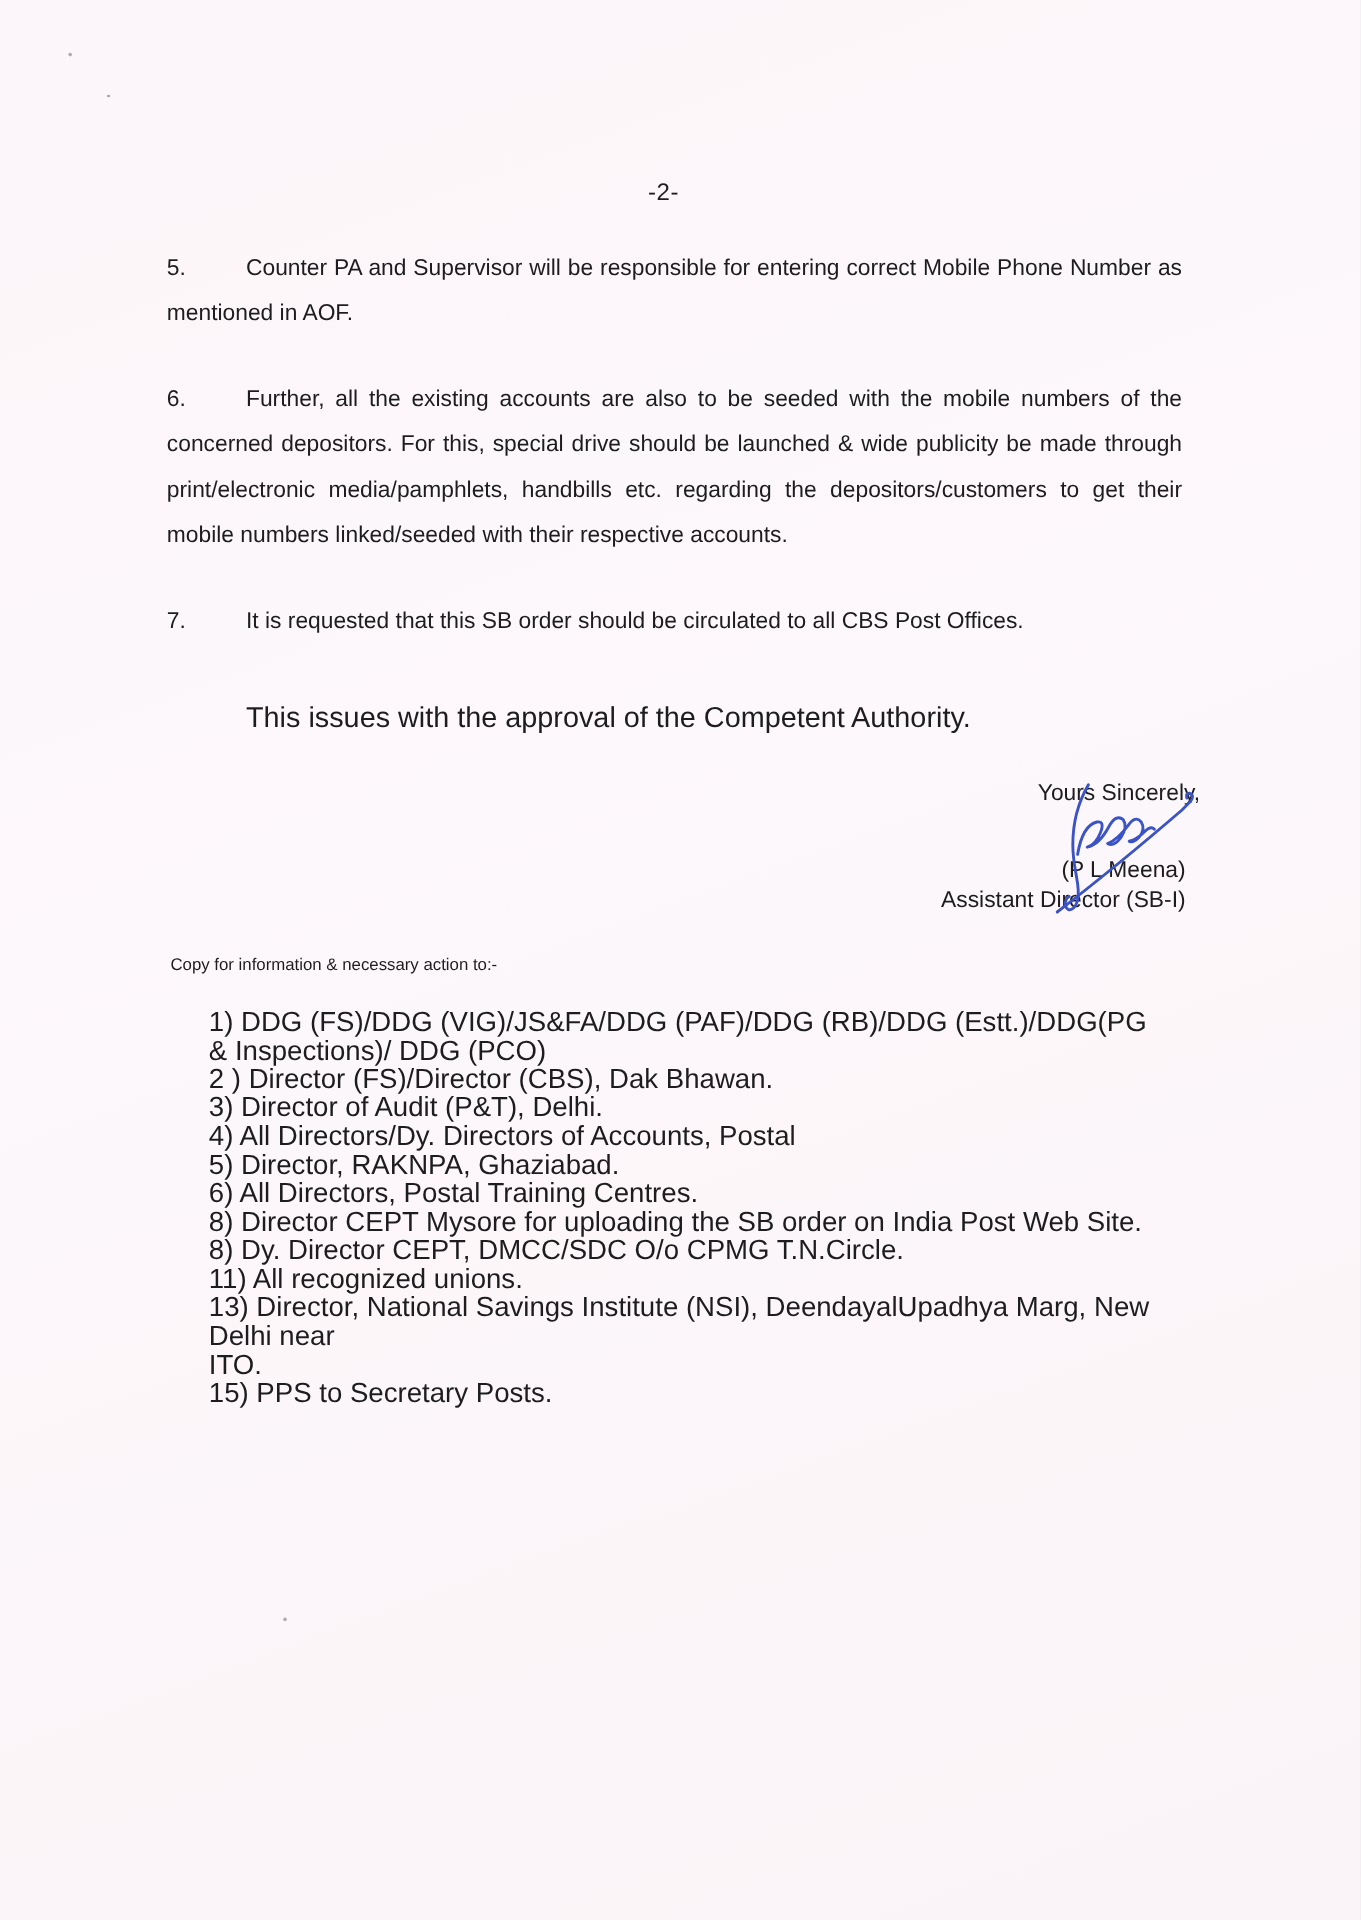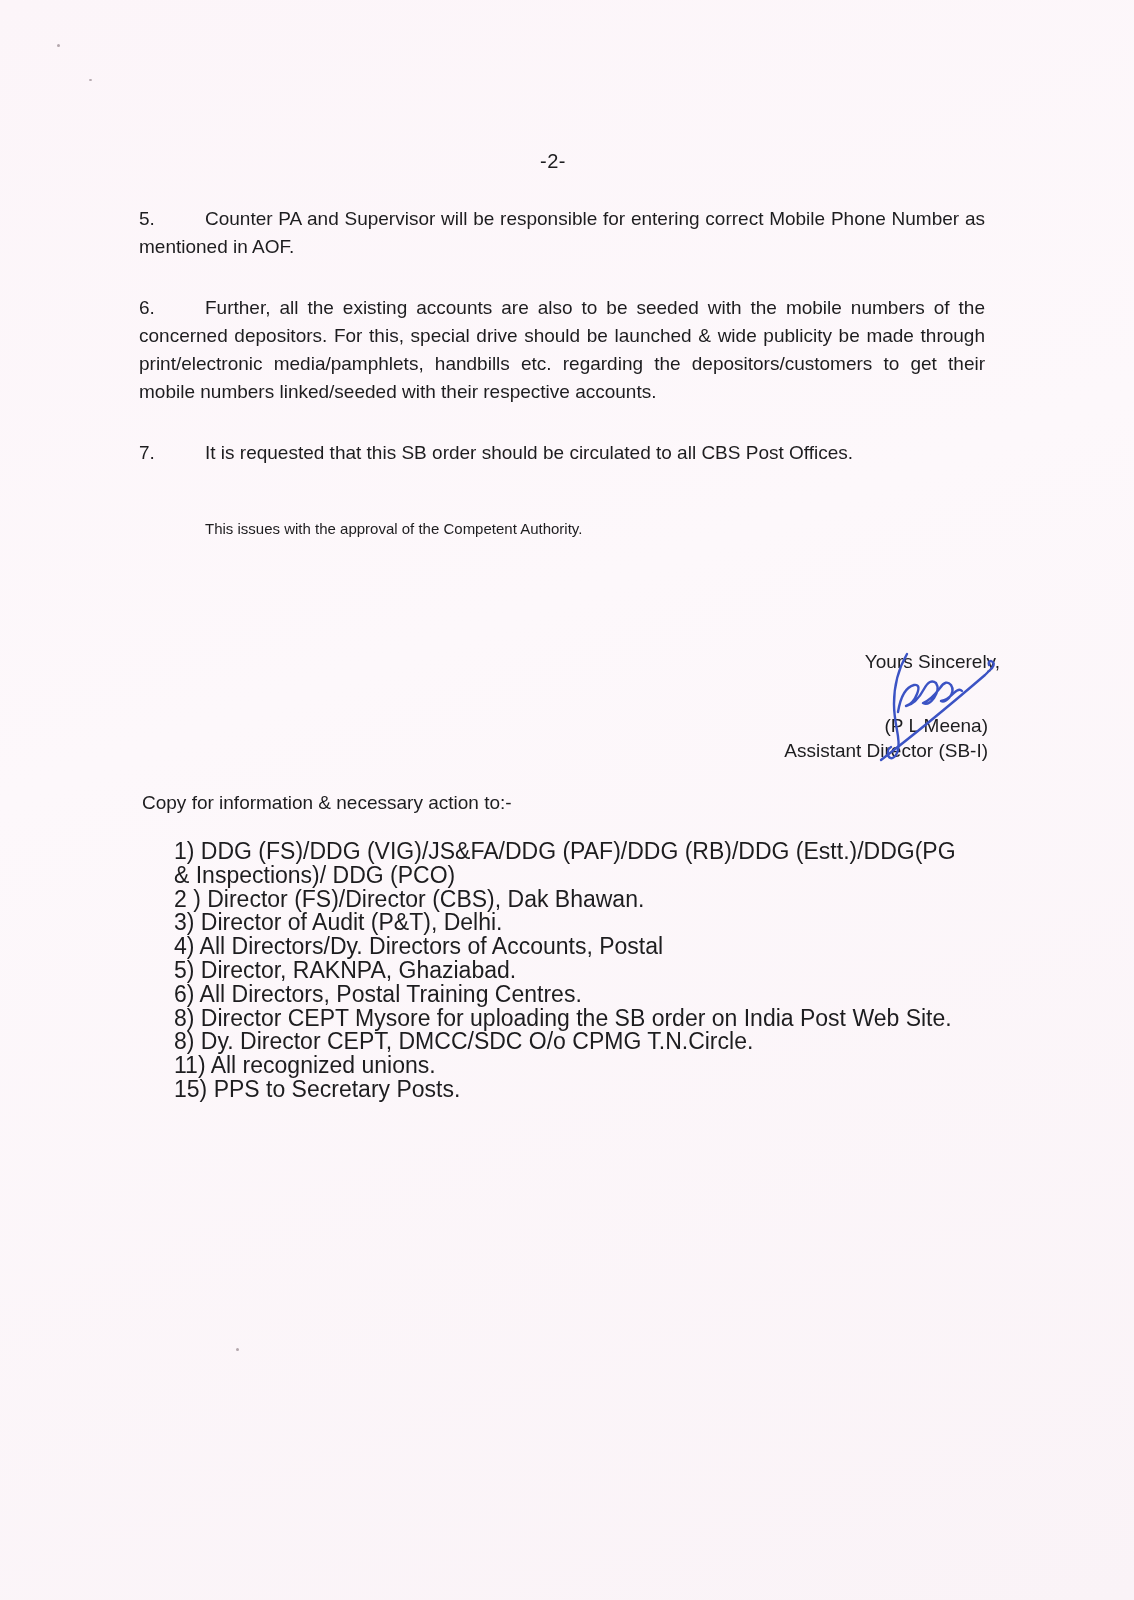--- a/index.html
+++ b/index.html
@@ -28,30 +28,30 @@
   }
   .body-copy {
     position: absolute;
     top: 205px;
     left: 139px;
     width: 846px;
   }
   .body-para {
     margin: 0 0 33px 0;
     font-size: 19px;
-    line-height: 28px;
+    line-height: 38px;
     text-align: justify;
   }
   .para-num {
     display: inline-block;
     width: 66px;
   }
   .approval-line {
     margin: 47px 0 0 66px;
-    font-size: 15px;
+    font-size: 24px;
     line-height: 30px;
   }
   .sig-block {
     position: absolute;
     top: 650px;
     right: 134px;
     text-align: right;
   }
   .sig-salutation {
     font-size: 19px;
@@ -73,21 +73,21 @@
     left: 850px;
     top: 648px;
     width: 150px;
     height: 120px;
     pointer-events: none;
   }
   .copy-heading {
     position: absolute;
     top: 791px;
     left: 142px;
-    font-size: 19px;
+    font-size: 14px;
     line-height: 24px;
   }
   .copy-list {
     position: absolute;
     top: 840px;
     left: 174px;
     width: 811px;
     font-size: 23px;
     line-height: 23.8px;
   }
@@ -161,20 +161,21 @@
 
       <div class="copy-item">8) Director CEPT Mysore for uploading the SB order on India Post Web Site.</div>
 
       <div class="copy-item">8) Dy. Director CEPT, DMCC/SDC O/o CPMG T.N.Circle.</div>
 
 
 
       <div class="copy-item">11) All recognized unions.</div>
 
 
+      <div class="copy-item">13) Director, National Savings Institute (NSI), DeendayalUpadhya Marg, New Delhi near<br>ITO.</div>
 
 
       <div class="copy-item">15) PPS to Secretary Posts.</div>
 
   </div>
 
   <div class="speck" style="left:57px; top:44px; width:3px; height:3px;"></div>
   <div class="speck" style="left:89px; top:79px; width:3px; height:2px;"></div>
   <div class="speck" style="left:236px; top:1348px; width:3px; height:3px;"></div>
 </div>

